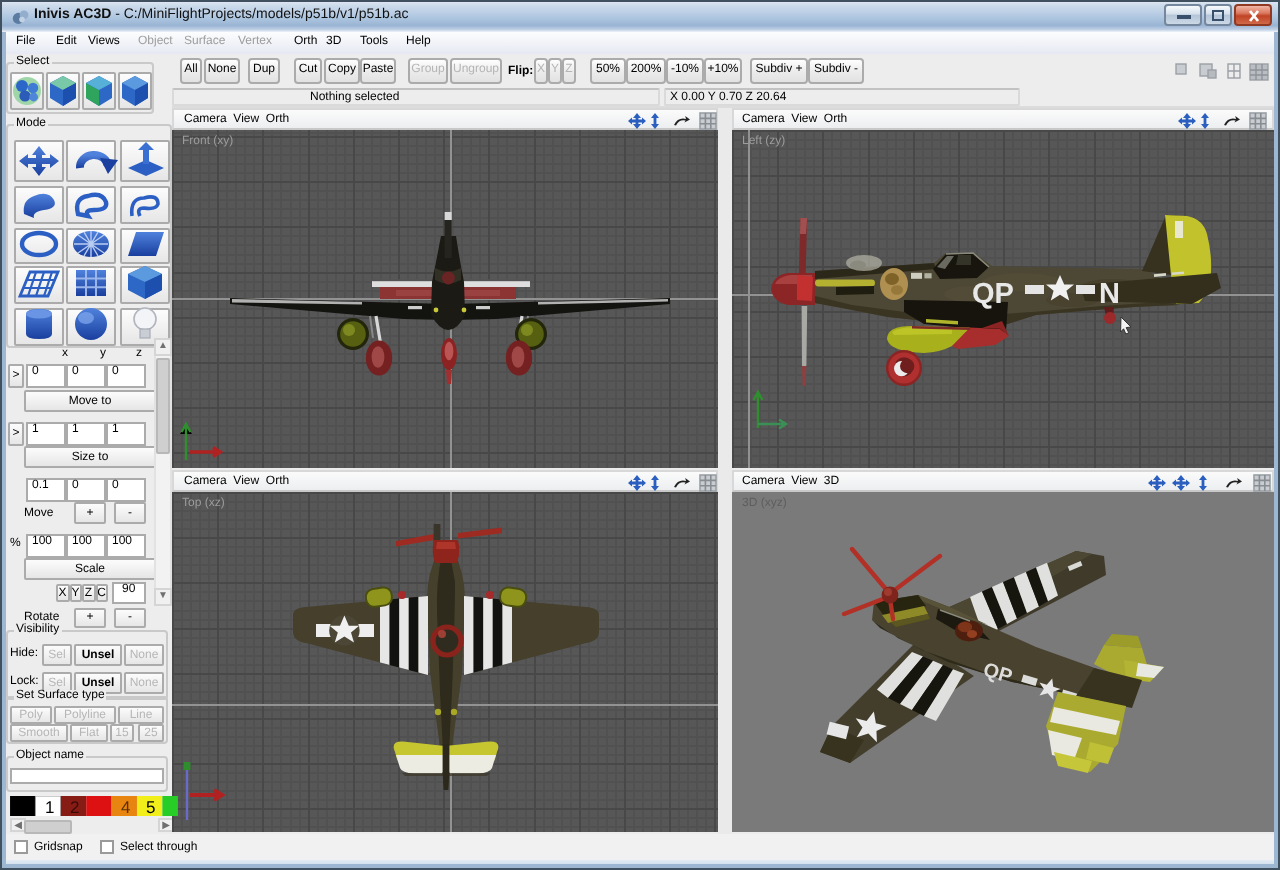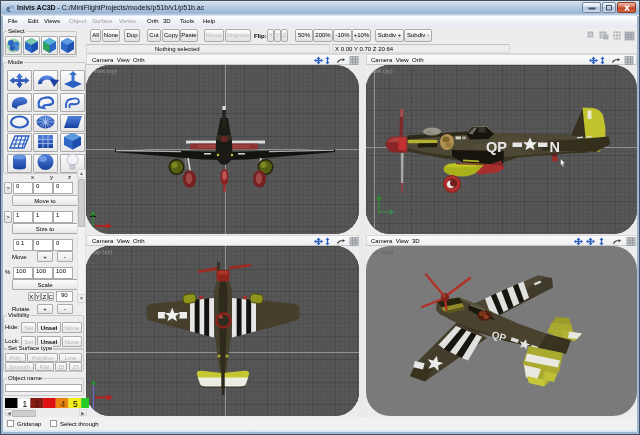--- a/index.html
+++ b/index.html
@@ -44,21 +44,21 @@
 .pbtn.gray { color:#b6b6b6; }
 .pin { position:absolute; background:#fff; border:1px solid #ababab; font-size:6px; padding-left:2px; color:#000; }
 .pt { position:absolute; font-size:6px; color:#000; }
 
 .sb { position:absolute; background:#f2f2f2; border:1px solid #e2e2e2; }
 .sbthumb { position:absolute; background:#cfcfcf; border:1px solid #b8b8b8; border-radius:1px; }
 .sbarr { position:absolute; background:#f0f0f0; border:1px solid #d5d5d5; color:#707070; font-size:5px; text-align:center; line-height:7px; }
 
 .vphead { position:absolute; height:11px; background:linear-gradient(#fbfbfb,#eceef0); font-size:6px; color:#000; z-index:5; border:1px solid #d8d8d8; border-bottom-color:#c8c8c8; }
 .vphead .m { position:absolute; top:2px; }
-.vp { position:absolute; background:#555; overflow:hidden;border-radius:24px; }
+.vp { position:absolute; background:#555; overflow:hidden; }
 .vplabel { position:absolute; left:5px; top:3px; font-size:6px; color:#9c9c9c; z-index:4; }
 .gridbg { position:absolute; left:0; top:0; width:100%; height:100%;
   background-color:#575757;
   background-image:
     repeating-linear-gradient(to right, #484848 0 1px, transparent 1px 22.6px),
     repeating-linear-gradient(to bottom, #484848 0 1px, transparent 1px 22.6px),
     repeating-linear-gradient(to right, #515151 0 1px, transparent 1px 4.52px),
     repeating-linear-gradient(to bottom, #515151 0 1px, transparent 1px 4.52px);
 }
 .axisv { position:absolute; width:1px; top:0; bottom:0; background:#929292; z-index:2;}

